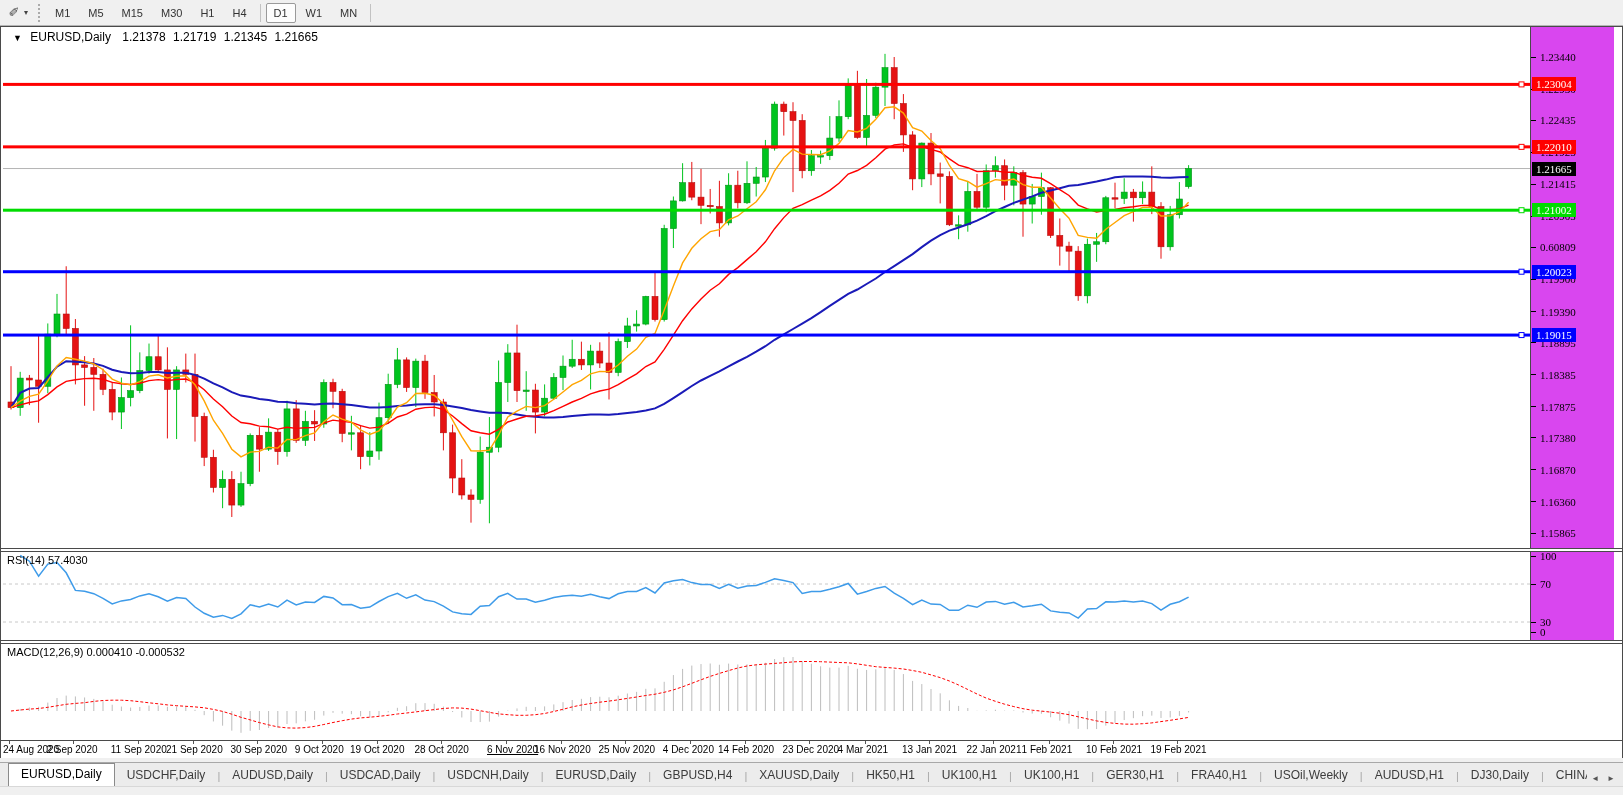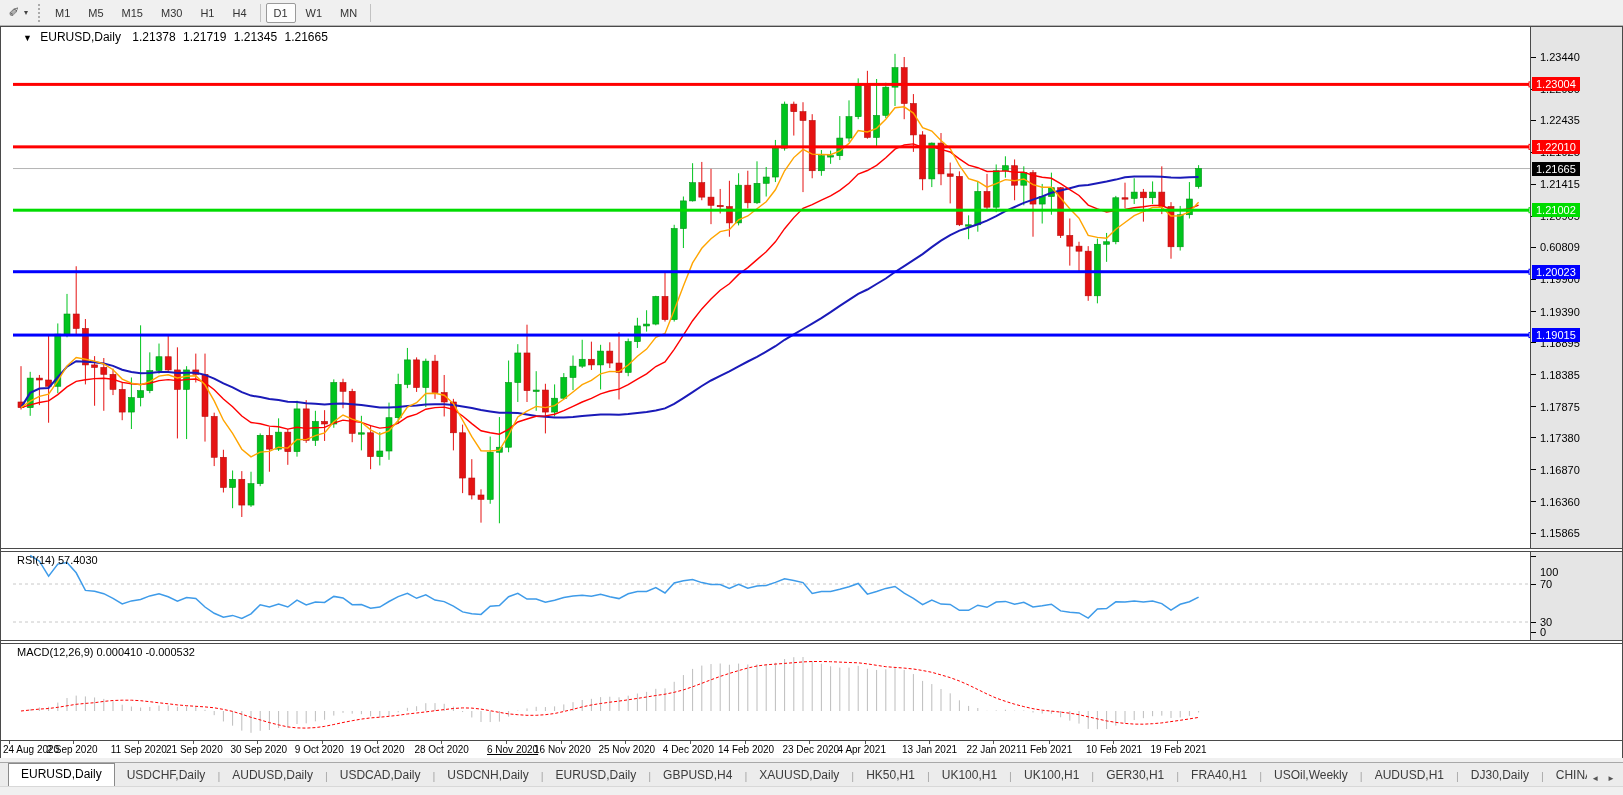--- a/index.html
+++ b/index.html
@@ -12,22 +12,22 @@
              color:#444;font-size:13px;cursor:pointer;}
   .caret{font-size:8px;color:#444;margin:0 4px 0 0;cursor:pointer;}
   .grip{height:18px;border-left:2px dotted #aaa;margin:0 6px;}
   .tbsep{height:18px;border-left:1px solid #c2c2c2;margin:0 4px;}
   .tf-btn{padding:2px 7px;margin:0 1px;font-size:11px;color:#333;border:1px solid transparent;
           border-radius:2px;cursor:pointer;line-height:14px;}
   .tf-btn.active{background:#fdfdfd;border:1px solid #9a9a9a;}
   
   #chart-win{position:absolute;left:0;top:26px;width:1623px;height:732px;background:#fff;
              border:1px solid #4a4a4a;border-bottom:1px solid #4a4a4a;}
-  .pane{position:absolute;left:12px;background:#fff;padding-left:28px;}
-  .axis-col{position:absolute;left:1529px;width:92px;background:#e5e5e5;border-left:1px solid #4a4a4a;}
+  .pane{position:absolute;left:2px;background:#fff;padding-left:28px;}
+  .axis-col{position:absolute;left:1529px;width:84px;background:#d946ef;border-left:1px solid #4a4a4a;font-family:Liberation Serif, serif;}
   .sep{position:absolute;left:0;width:1621px;height:4px;background:#fff;
        border-top:1px solid #4a4a4a;border-bottom:1px solid #4a4a4a;}
   .pane-label{position:absolute;left:4px;top:2px;font-size:11px;color:#000;white-space:nowrap;z-index:5;}
   #chart-title{position:absolute;left:10px;top:3px;font-size:12px;color:#000;z-index:6;white-space:nowrap;}
   #chart-title .tri{font-size:9px;margin-right:5px;}
   .tick-dash{position:absolute;left:0;width:5px;height:1px;background:#000;}
   .tick-lbl{position:absolute;left:9px;font-size:11px;color:#000;white-space:nowrap;}
   .price-tag{position:absolute;left:1px;height:14px;line-height:14px;padding:0 4px;font-size:11px;
              white-space:nowrap;z-index:4;}
   
@@ -402,21 +402,21 @@
   <div class="pane" id="rsi-pane" style="top:525px;height:88px;width:1529px;">
     <div class="pane-label">RSI(14) 57.4030</div>
     <svg id="rsi-svg" width="1529" height="88">
         <line x1="0" y1="32" x2="1529" y2="32" stroke="#C8C8C8" stroke-width="1" stroke-dasharray="3,3"></line>
         <line x1="0" y1="70" x2="1529" y2="70" stroke="#C8C8C8" stroke-width="1" stroke-dasharray="3,3"></line>
         <polyline points="17.2,3.5 26.4,9.2 35.599999999999994,24.1 44.8,12.1 54,10.6 63.199999999999996,20.8 72.39999999999999,38.4 81.6,39.3 90.8,41.7 100,46.3 109.19999999999999,52.0 118.39999999999999,48.9 127.6,47.5 136.79999999999998,43.9 146,41.7 155.2,44.8 164.39999999999998,49.1 173.6,45.5 182.79999999999998,46.5 192,55.0 201.2,61.3 210.39999999999998,65.2 219.6,63.4 228.79999999999998,66.5 237.99999999999997,61.8 247.2,52.8 256.4,54.9 265.59999999999997,52.0 274.79999999999995,55.0 284,48.1 293.2,52.9 302.4,50.1 311.59999999999997,50.5 320.79999999999995,44.4 330,46.0 339.2,52.7 348.4,52.6 357.59999999999997,56.2 366.79999999999995,55.1 376,49.5 385.2,44.6 394.4,41.4 403.59999999999997,46.3 412.79999999999995,42.9 421.99999999999994,48.1 431.2,49.6 440.4,54.2 449.59999999999997,59.9 458.79999999999995,61.8 467.99999999999994,62.4 477.2,54.3 486.4,53.5 495.59999999999997,44.7 504.79999999999995,41.4 514,47.1 523.1999999999999,47.0 532.4,50.2 541.5999999999999,48.3 550.8,45.6 560,44.1 569.1999999999999,43.2 578.4,44.3 587.5999999999999,42.3 596.8,44.7 606,46.6 615.1999999999999,41.8 624.4,39.6 633.5999999999999,39.4 642.8,35.6 652,41.0 661.1999999999999,31.0 670.4,28.8 679.5999999999999,27.5 688.8,30.6 698,32.4 707.1999999999999,32.6 716.4,36.4 725.5999999999999,32.3 734.8,36.2 744,34.1 753.1999999999999,33.4 762.4,30.4 771.5999999999999,26.7 780.8,28.5 789.9999999999999,30.6 799.1999999999999,41.4 808.4,39.5 817.5999999999999,39.5 826.8,37.3 835.9999999999999,34.8 845.1999999999999,31.5 854.4,42.1 863.5999999999999,39.5 872.8,36.4 881.9999999999999,34.5 891.1999999999999,41.2 900.4,46.4 909.5999999999999,52.7 918.8,48.0 927.9999999999999,52.1 937.1999999999999,52.4 946.4,58.3 955.5999999999999,58.3 964.8,53.2 973.9999999999999,55.3 983.1999999999999,50.0 992.4,49.4 1001.5999999999999,52.2 1010.8,50.3 1019.9999999999999,54.9 1029.1999999999998,53.7 1038.3999999999999,52.2 1047.6,58.9 1056.8,60.3 1066,60.9 1075.1999999999998,66.1 1084.3999999999999,56.9 1093.6,56.5 1102.8,49.8 1112,49.9 1121.1999999999998,48.9 1130.3999999999999,49.9 1139.6,49.0 1148.8,51.6 1158,58.1 1167.1999999999998,52.3 1176.3999999999999,49.7 1185.6,45.1" fill="none" stroke="#3E9BE9" stroke-width="1.5"></polyline>
       </svg>
   </div>
   <div class="axis-col" id="rsi-axis" style="top:525px;height:88px;">
       <div class="tick-dash" style="top: 3.5px;"></div>
-      <div class="tick-lbl" style="top: -2px; margin-top: 16px;">100</div>
+      <div class="tick-lbl" style="top: -2px;">100</div>
       <div class="tick-dash" style="top: 31.5px;"></div>
       <div class="tick-lbl" style="top: 26px;">70</div>
       <div class="tick-dash" style="top: 69.5px;"></div>
       <div class="tick-lbl" style="top: 64px;">30</div>
       <div class="tick-dash" style="top: 79.5px;"></div>
       <div class="tick-lbl" style="top: 74px;">0</div>
     </div>
 
   <div class="sep" style="top:613px;"></div>
 
@@ -581,21 +581,21 @@
       <div class="date-lbl" style="left: 533px;">16 Nov 2020</div>
       <div class="date-tick" style="left: 624.4px;"></div>
       <div class="date-lbl" style="left: 597.4px;">25 Nov 2020</div>
       <div class="date-tick" style="left: 688.8px;"></div>
       <div class="date-lbl" style="left: 661.8px;">4 Dec 2020</div>
       <div class="date-tick" style="left: 744px;"></div>
       <div class="date-lbl" style="left: 717px;">14 Feb 2020</div>
       <div class="date-tick" style="left: 808.4px;"></div>
       <div class="date-lbl" style="left: 781.4px;">23 Dec 2020</div>
       <div class="date-tick" style="left: 863.6px;"></div>
-      <div class="date-lbl" style="left: 836.6px;">4 Apr 2021</div>
+      <div class="date-lbl" style="left: 836.6px;">4 Mar 2021</div>
       <div class="date-tick" style="left: 928px;"></div>
       <div class="date-lbl" style="left: 901px;">13 Jan 2021</div>
       <div class="date-tick" style="left: 992.4px;"></div>
       <div class="date-lbl" style="left: 965.4px;">22 Jan 2021</div>
       <div class="date-tick" style="left: 1047.6px;"></div>
       <div class="date-lbl" style="left: 1020.6px;">1 Feb 2021</div>
       <div class="date-tick" style="left: 1112px;"></div>
       <div class="date-lbl" style="left: 1085px;">10 Feb 2021</div>
       <div class="date-tick" style="left: 1176.4px;"></div>
       <div class="date-lbl" style="left: 1149.4px;">19 Feb 2021</div>

